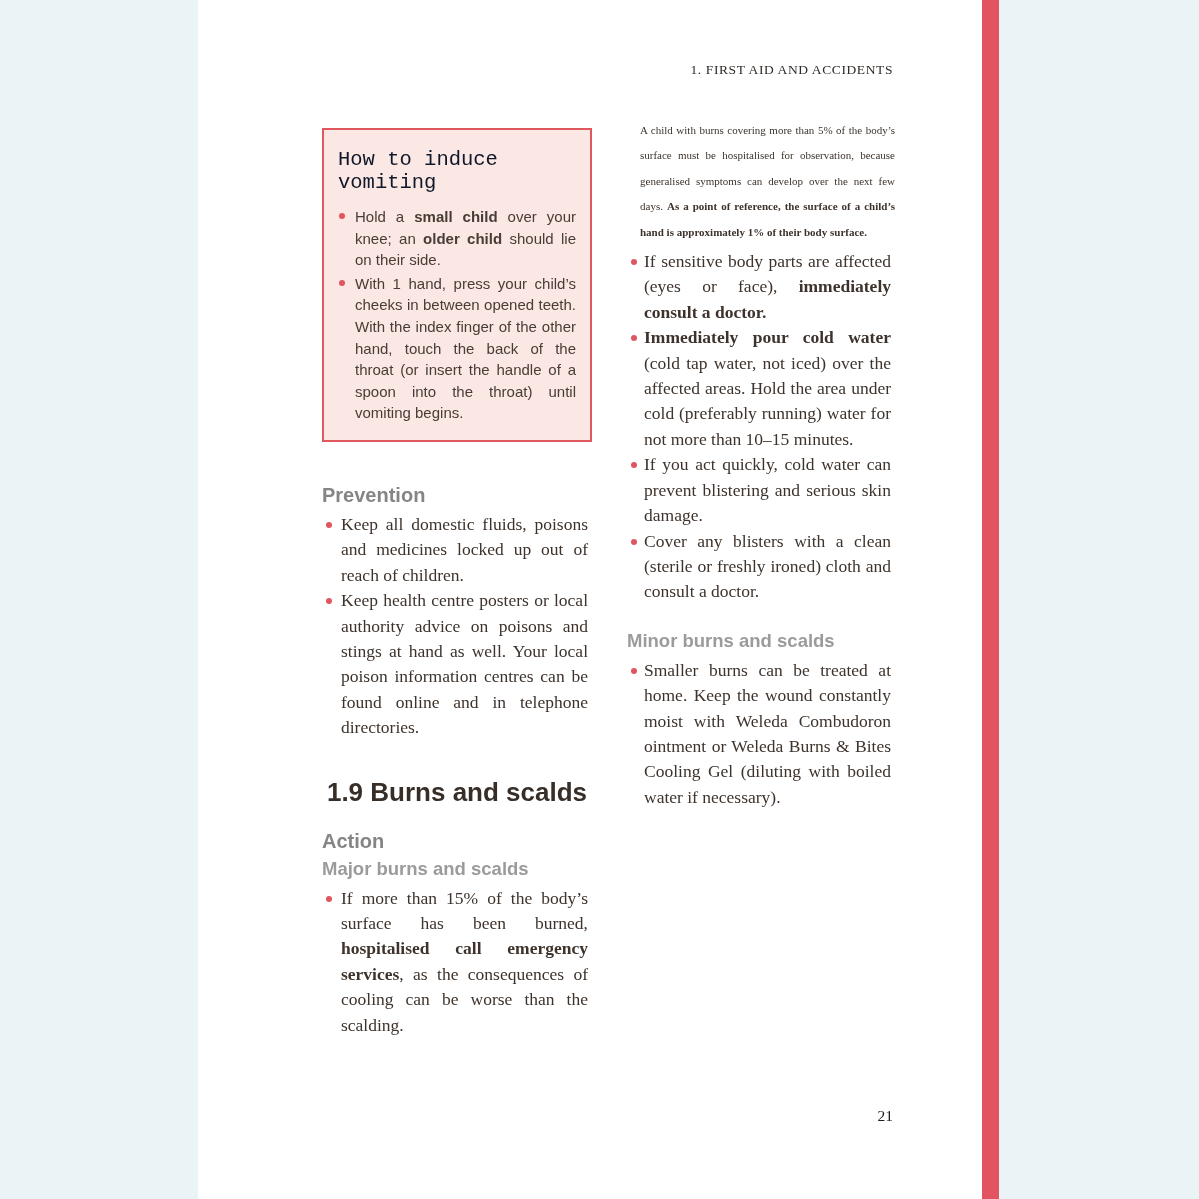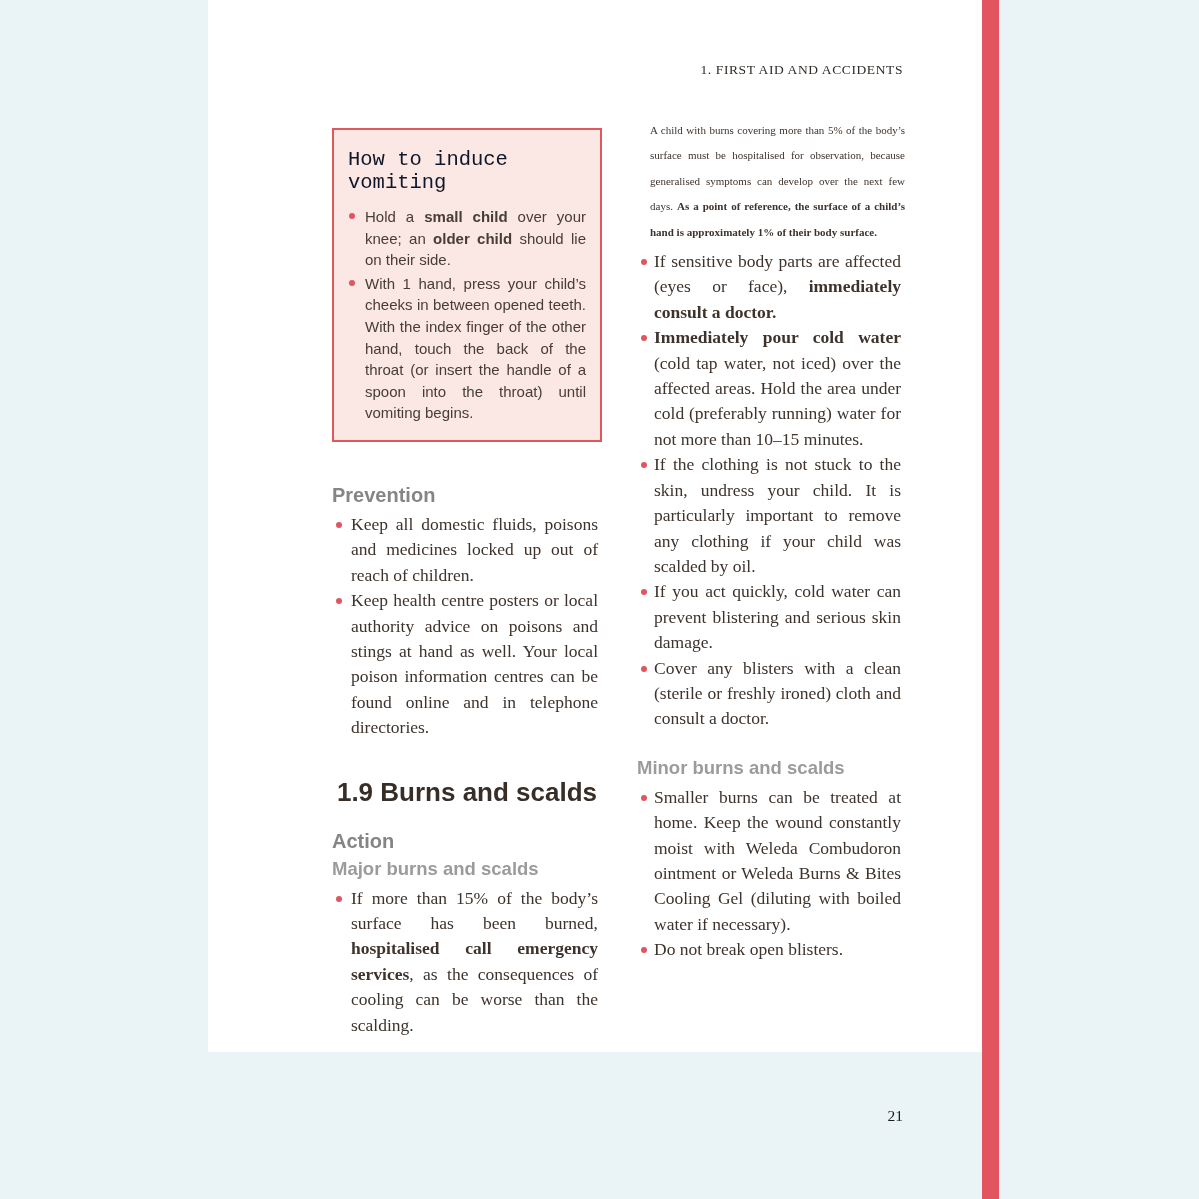--- a/index.html
+++ b/index.html
@@ -20,22 +20,22 @@
   body {
     width: 1199px; height: 1199px;
     background: var(--margin-bg);
     position: relative;
     overflow: hidden;
     font-family: "Liberation Serif", serif;
     color: var(--body-text);
   }
   .page {
     position: absolute;
-    left: 208px; top: 0;
-    width: 784px; height: 1052px;
+    left: 198px; top: 0;
+    width: 784px; height: 1199px;
     background: var(--page-bg);
   }
   .accent-bar {
     position: absolute;
     left: 982px; top: 0;
     width: 17px; height: 1199px;
     background: var(--accent-bar);
   }
   .running-header {
     position: absolute;
@@ -186,33 +186,31 @@
   <div class="col col-right">
 
     <p class="body-par"><span>A child with burns covering more than 5% of the body’s surface must be hospitalised for observation, because generalised symptoms can develop over the next few days. </span><b>As a point of reference, the surface of a child’s hand is approximately 1% of their body surface.</b></p>
 
     <ul class="body-list">
 
         <li><span><span>If sensitive body parts are affected (eyes or face), </span><b>immediately consult a doctor.</b></span></li>
 
         <li><span><b>Immediately pour cold water</b><span> (cold tap water, not iced) over the affected areas. Hold the area under cold (preferably running) water for not more than 10–15 minutes.</span></span></li>
 
-        <li><span><span>If the clothing is not stuck to the skin, undress your child. It is particularly important to remove any clothing if your child was scalded by oil.</span></span></li>
 
         <li><span><span>If you act quickly, cold water can prevent blistering and serious skin damage.</span></span></li>
 
         <li><span><span>Cover any blisters with a clean (sterile or freshly ironed) cloth and consult a doctor.</span></span></li>
       </ul>
 
     <h4 class="sub-h minor-h">Minor burns and scalds</h4>
     <ul class="body-list">
 
         <li><span><span>Smaller burns can be treated at home. Keep the wound constantly moist with Weleda Combudoron ointment or Weleda Burns &amp; Bites Cooling Gel (diluting with boiled water if necessary).</span></span></li>
 
-        <li><span><span>Do not break open blisters.</span></span></li>
       </ul>
 
   </div>
 
   <div class="page-number">21</div>
 
 </div>
 
 <div class="accent-bar"></div>
 

